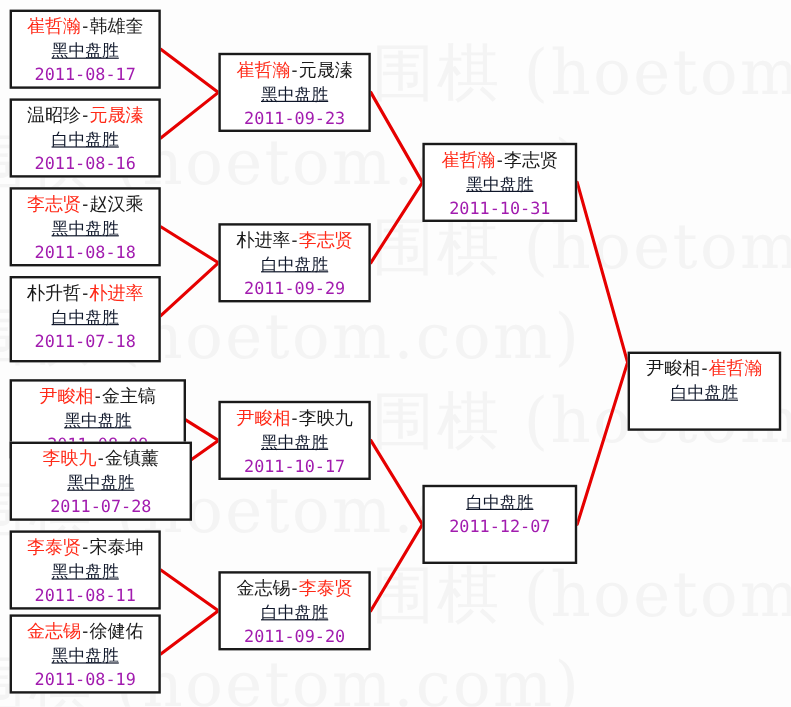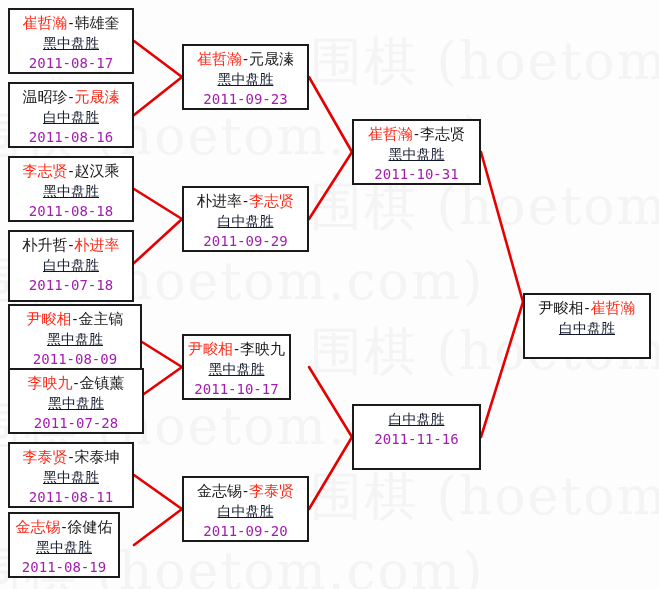--- a/index.html
+++ b/index.html
@@ -129,45 +129,45 @@
   </div>
 
   <div class="match" style="left:8px;top:230px;width:126px;height:72px;">
     <div class="players">
       <span class="lose">朴升哲</span><span class="dash">-</span><span class="win">朴进率</span>
     </div>
     <div class="result">白中盘胜</div>
     <div class="date">2011-07-18</div>
   </div>
 
-  <div class="match" style="left:8px;top:304px;width:134px;height:66px;">
+  <div class="match" style="left:8px;top:316px;width:147px;height:66px;">
     <div class="players">
       <span class="win">尹畯相</span><span class="dash">-</span><span class="lose">金主镐</span>
     </div>
     <div class="result">黑中盘胜</div>
     <div class="date">2011-08-09</div>
   </div>
 
-  <div class="match" style="left:8px;top:368px;width:136px;height:66px;">
+  <div class="match" style="left:8px;top:368px;width:152px;height:66px;">
     <div class="players">
       <span class="win">李映九</span><span class="dash">-</span><span class="lose">金镇薰</span>
     </div>
     <div class="result">黑中盘胜</div>
     <div class="date">2011-07-28</div>
   </div>
 
   <div class="match" style="left:8px;top:442px;width:126px;height:66px;">
     <div class="players">
       <span class="win">李泰贤</span><span class="dash">-</span><span class="lose">宋泰坤</span>
     </div>
     <div class="result">黑中盘胜</div>
     <div class="date">2011-08-11</div>
   </div>
 
-  <div class="match" style="left:8px;top:512px;width:112px;height:66px;">
+  <div class="match" style="left:8px;top:512px;width:126px;height:66px;">
     <div class="players">
       <span class="win">金志锡</span><span class="dash">-</span><span class="lose">徐健佑</span>
     </div>
     <div class="result">黑中盘胜</div>
     <div class="date">2011-08-19</div>
   </div>
 
   <div class="match" style="left:182px;top:44px;width:127px;height:66px;">
     <div class="players">
       <span class="win">崔哲瀚</span><span class="dash">-</span><span class="lose">元晟溱</span>
@@ -177,21 +177,21 @@
   </div>
 
   <div class="match" style="left:182px;top:186px;width:127px;height:66px;">
     <div class="players">
       <span class="lose">朴进率</span><span class="dash">-</span><span class="win">李志贤</span>
     </div>
     <div class="result">白中盘胜</div>
     <div class="date">2011-09-29</div>
   </div>
 
-  <div class="match" style="left:182px;top:334px;width:109px;height:66px;">
+  <div class="match" style="left:182px;top:334px;width:127px;height:66px;">
     <div class="players">
       <span class="win">尹畯相</span><span class="dash">-</span><span class="lose">李映九</span>
     </div>
     <div class="result">黑中盘胜</div>
     <div class="date">2011-10-17</div>
   </div>
 
   <div class="match" style="left:182px;top:476px;width:127px;height:66px;">
     <div class="players">
       <span class="lose">金志锡</span><span class="dash">-</span><span class="win">李泰贤</span>
@@ -203,21 +203,21 @@
   <div class="match" style="left:352px;top:119px;width:129px;height:66px;">
     <div class="players">
       <span class="win">崔哲瀚</span><span class="dash">-</span><span class="lose">李志贤</span>
     </div>
     <div class="result">黑中盘胜</div>
     <div class="date">2011-10-31</div>
   </div>
 
   <div class="match" style="left:352px;top:404px;width:129px;height:66px;">
     <div class="result">白中盘胜</div>
-    <div class="date">2011-11-16</div>
+    <div class="date">2011-12-07</div>
   </div>
 
   <div class="match" style="left:523px;top:269px;width:128px;height:66px;margin-top:24px;">
     <div class="players">
       <span class="lose">尹畯相</span><span class="dash">-</span><span class="win">崔哲瀚</span>
     </div>
     <div class="result">白中盘胜</div>
   </div>
 
 </div>

